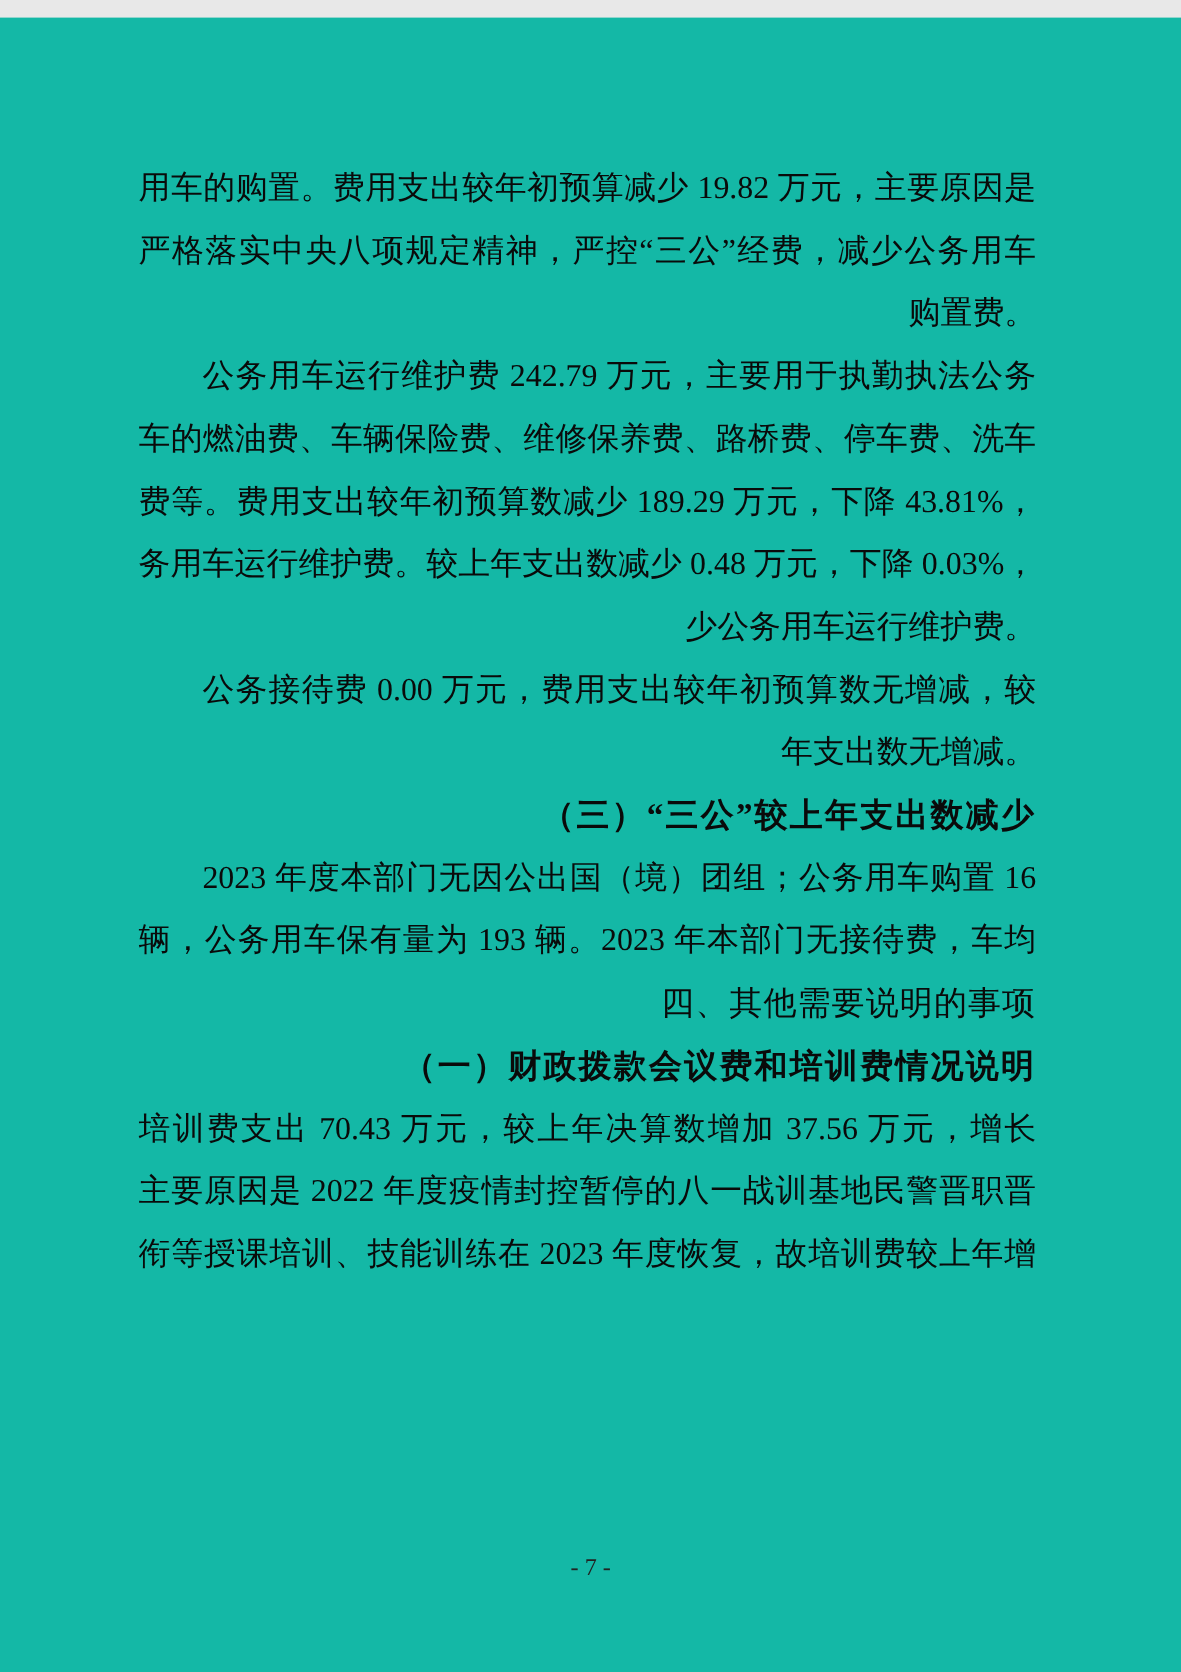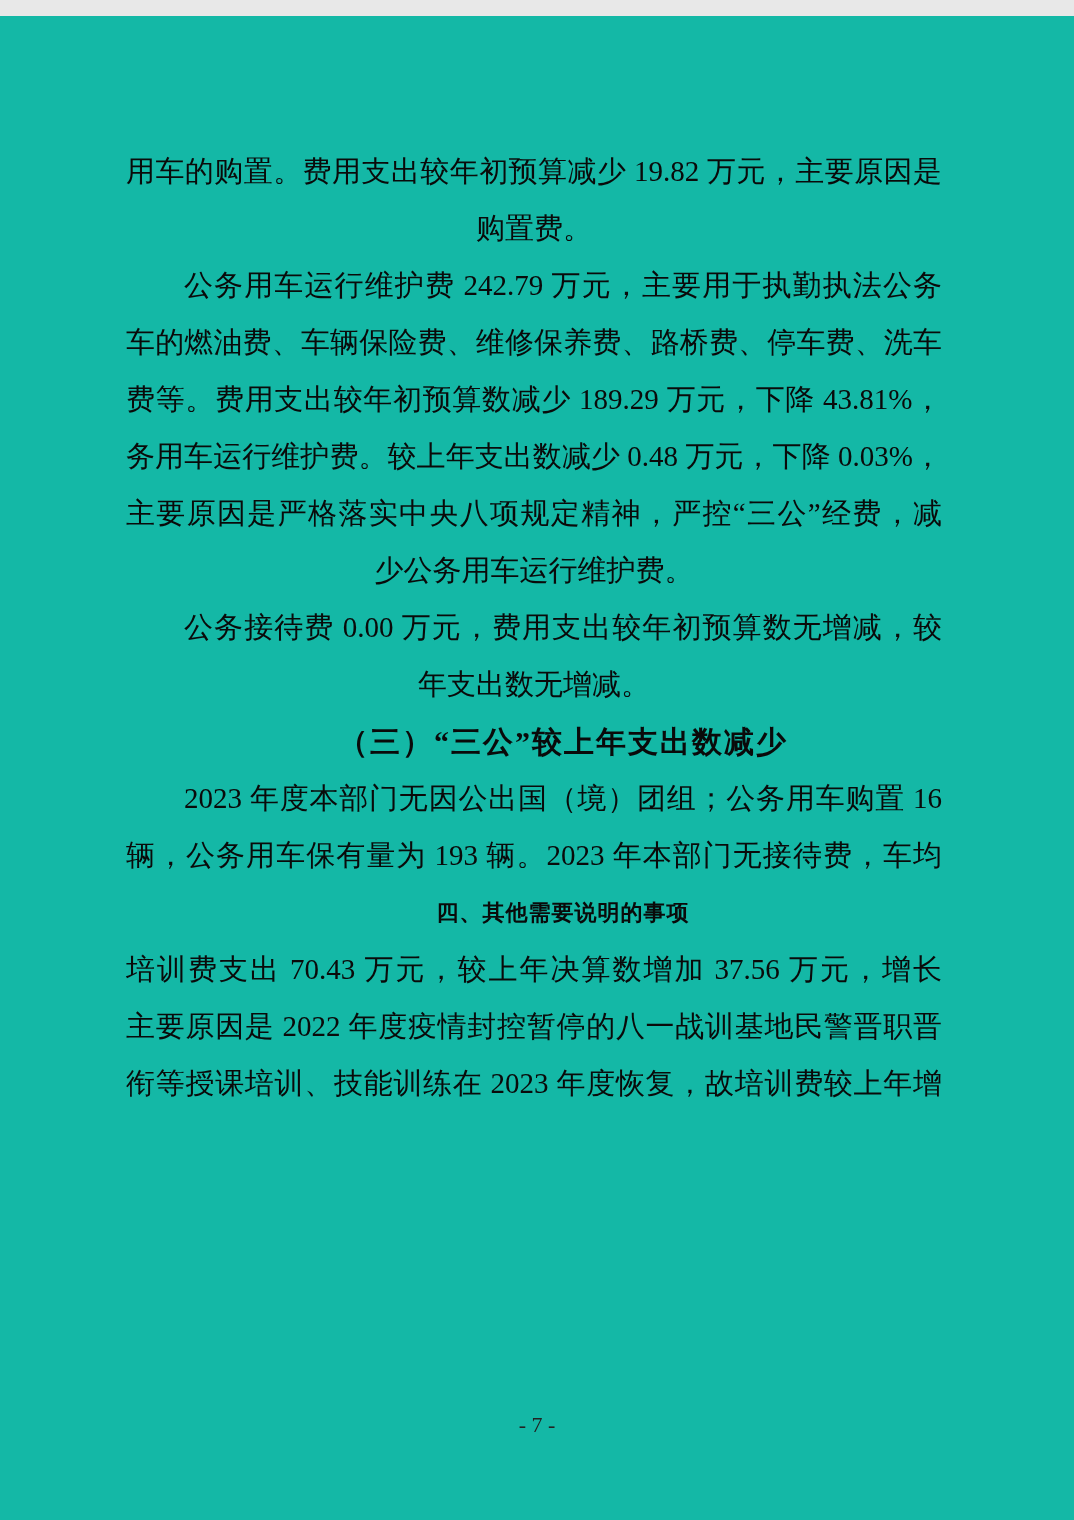--- a/index.html
+++ b/index.html
@@ -22,37 +22,37 @@
     width: 816px;
   }
   .line {
     height: 57px;
     line-height: 57px;
     font-size: 29px;
     font-family: "Liberation Serif", "DejaVu Serif", serif;
     color: #0a0a0a;
     white-space: normal;
     overflow: hidden;
-    text-align: center;
+    text-align: right;
   }
   .line.justify {
     text-align: justify;
     text-align-last: justify;
   }
   .line.indent {
     padding-left: 58px;
   }
   .line.kai {
     font-weight: bold;
     font-size: 30px;
     letter-spacing: 2px;
   }
   .line.hei {
-    font-weight: bold;
-    font-size: 22px;
+    font-weight: normal;
+    font-size: 30px;
     font-family: "Liberation Sans", "DejaVu Sans", sans-serif;
     letter-spacing: 1px;
   }
   .footer {
     position: absolute;
     top: 1394px;
     left: 0;
     width: 100%;
     text-align: center;
     font-size: 22px;
@@ -60,31 +60,32 @@
     color: #222222;
     font-family: "Liberation Serif", "DejaVu Serif", serif;
   }
 </style>
 </head>
 <body>
 
 <div class="page">
   <div class="content" id="document-body">
       <div class="line body justify">用车的购置。费用支出较年初预算减少 19.82 万元，主要原因是</div>
+      <div class="line body justify">严格落实中央八项规定精神，严控“三公”经费，减少公务用车</div>
       <div class="line body">购置费。</div>
       <div class="line body indent justify">公务用车运行维护费 242.79 万元，主要用于执勤执法公务用</div>
       <div class="line body justify">车的燃油费、车辆保险费、维修保养费、路桥费、停车费、洗车</div>
       <div class="line body justify">费等。费用支出较年初预算数减少 189.29 万元，下降 43.81%，主</div>
       <div class="line body justify">务用车运行维护费。较上年支出数减少 0.48 万元，下降 0.03%，</div>
-      <div class="line body justify">主要原因是严格落实中央八项规定精神，严控“三公”经费，减</div>
       <div class="line body">少公务用车运行维护费。</div>
       <div class="line body indent justify">公务接待费 0.00 万元，费用支出较年初预算数无增减，较上</div>
       <div class="line body">年支出数无增减。</div>
       <div class="line kai indent">（三）“三公”较上年支出数减少</div>
       <div class="line body indent justify">2023 年度本部门无因公出国（境）团组；公务用车购置 16</div>
       <div class="line body justify">辆，公务用车保有量为 193 辆。2023 年本部门无接待费，车均购</div>
       <div class="line hei indent">四、其他需要说明的事项</div>
+      <div class="line kai indent">（一）财政拨款会议费和培训费情况说明</div>
       <div class="line body justify">培训费支出 70.43 万元，较上年决算数增加 37.56 万元，增长 114%，</div>
       <div class="line body justify">主要原因是 2022 年度疫情封控暂停的八一战训基地民警晋职晋</div>
       <div class="line body justify">衔等授课培训、技能训练在 2023 年度恢复，故培训费较上年增加。</div>
     </div>
   <div class="footer">- 7 -</div>
 </div>
 
 </body></html>

